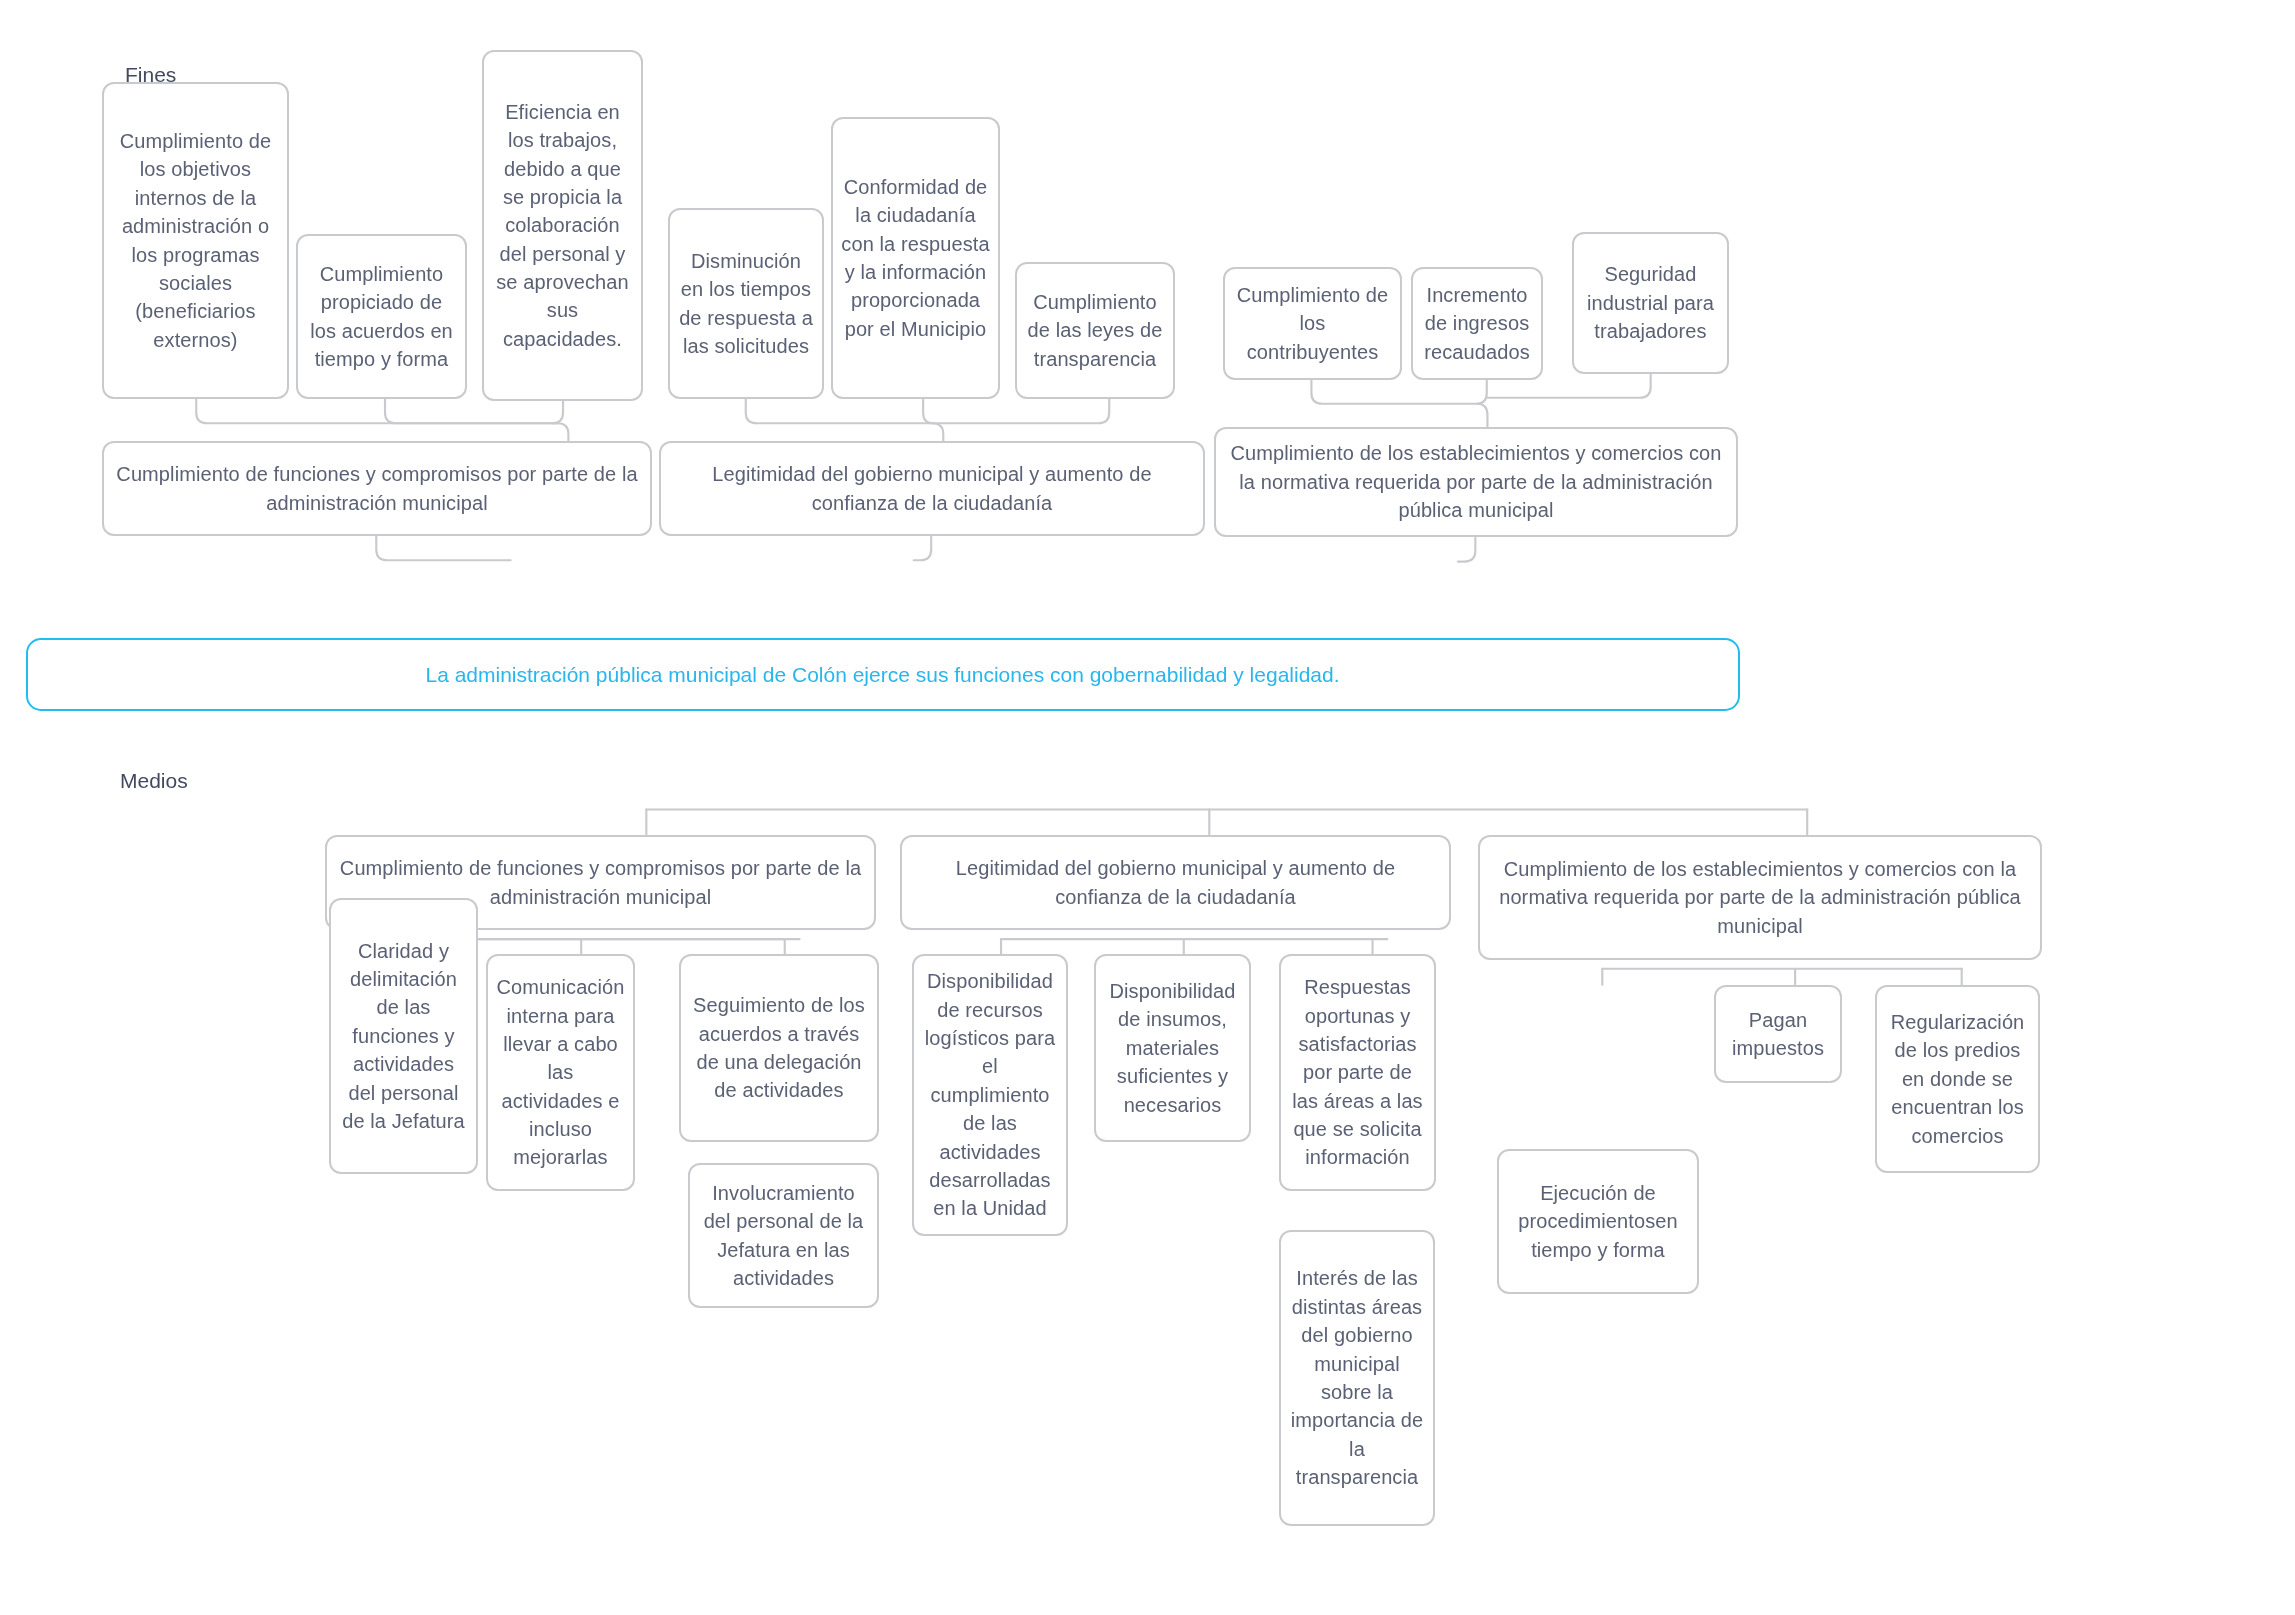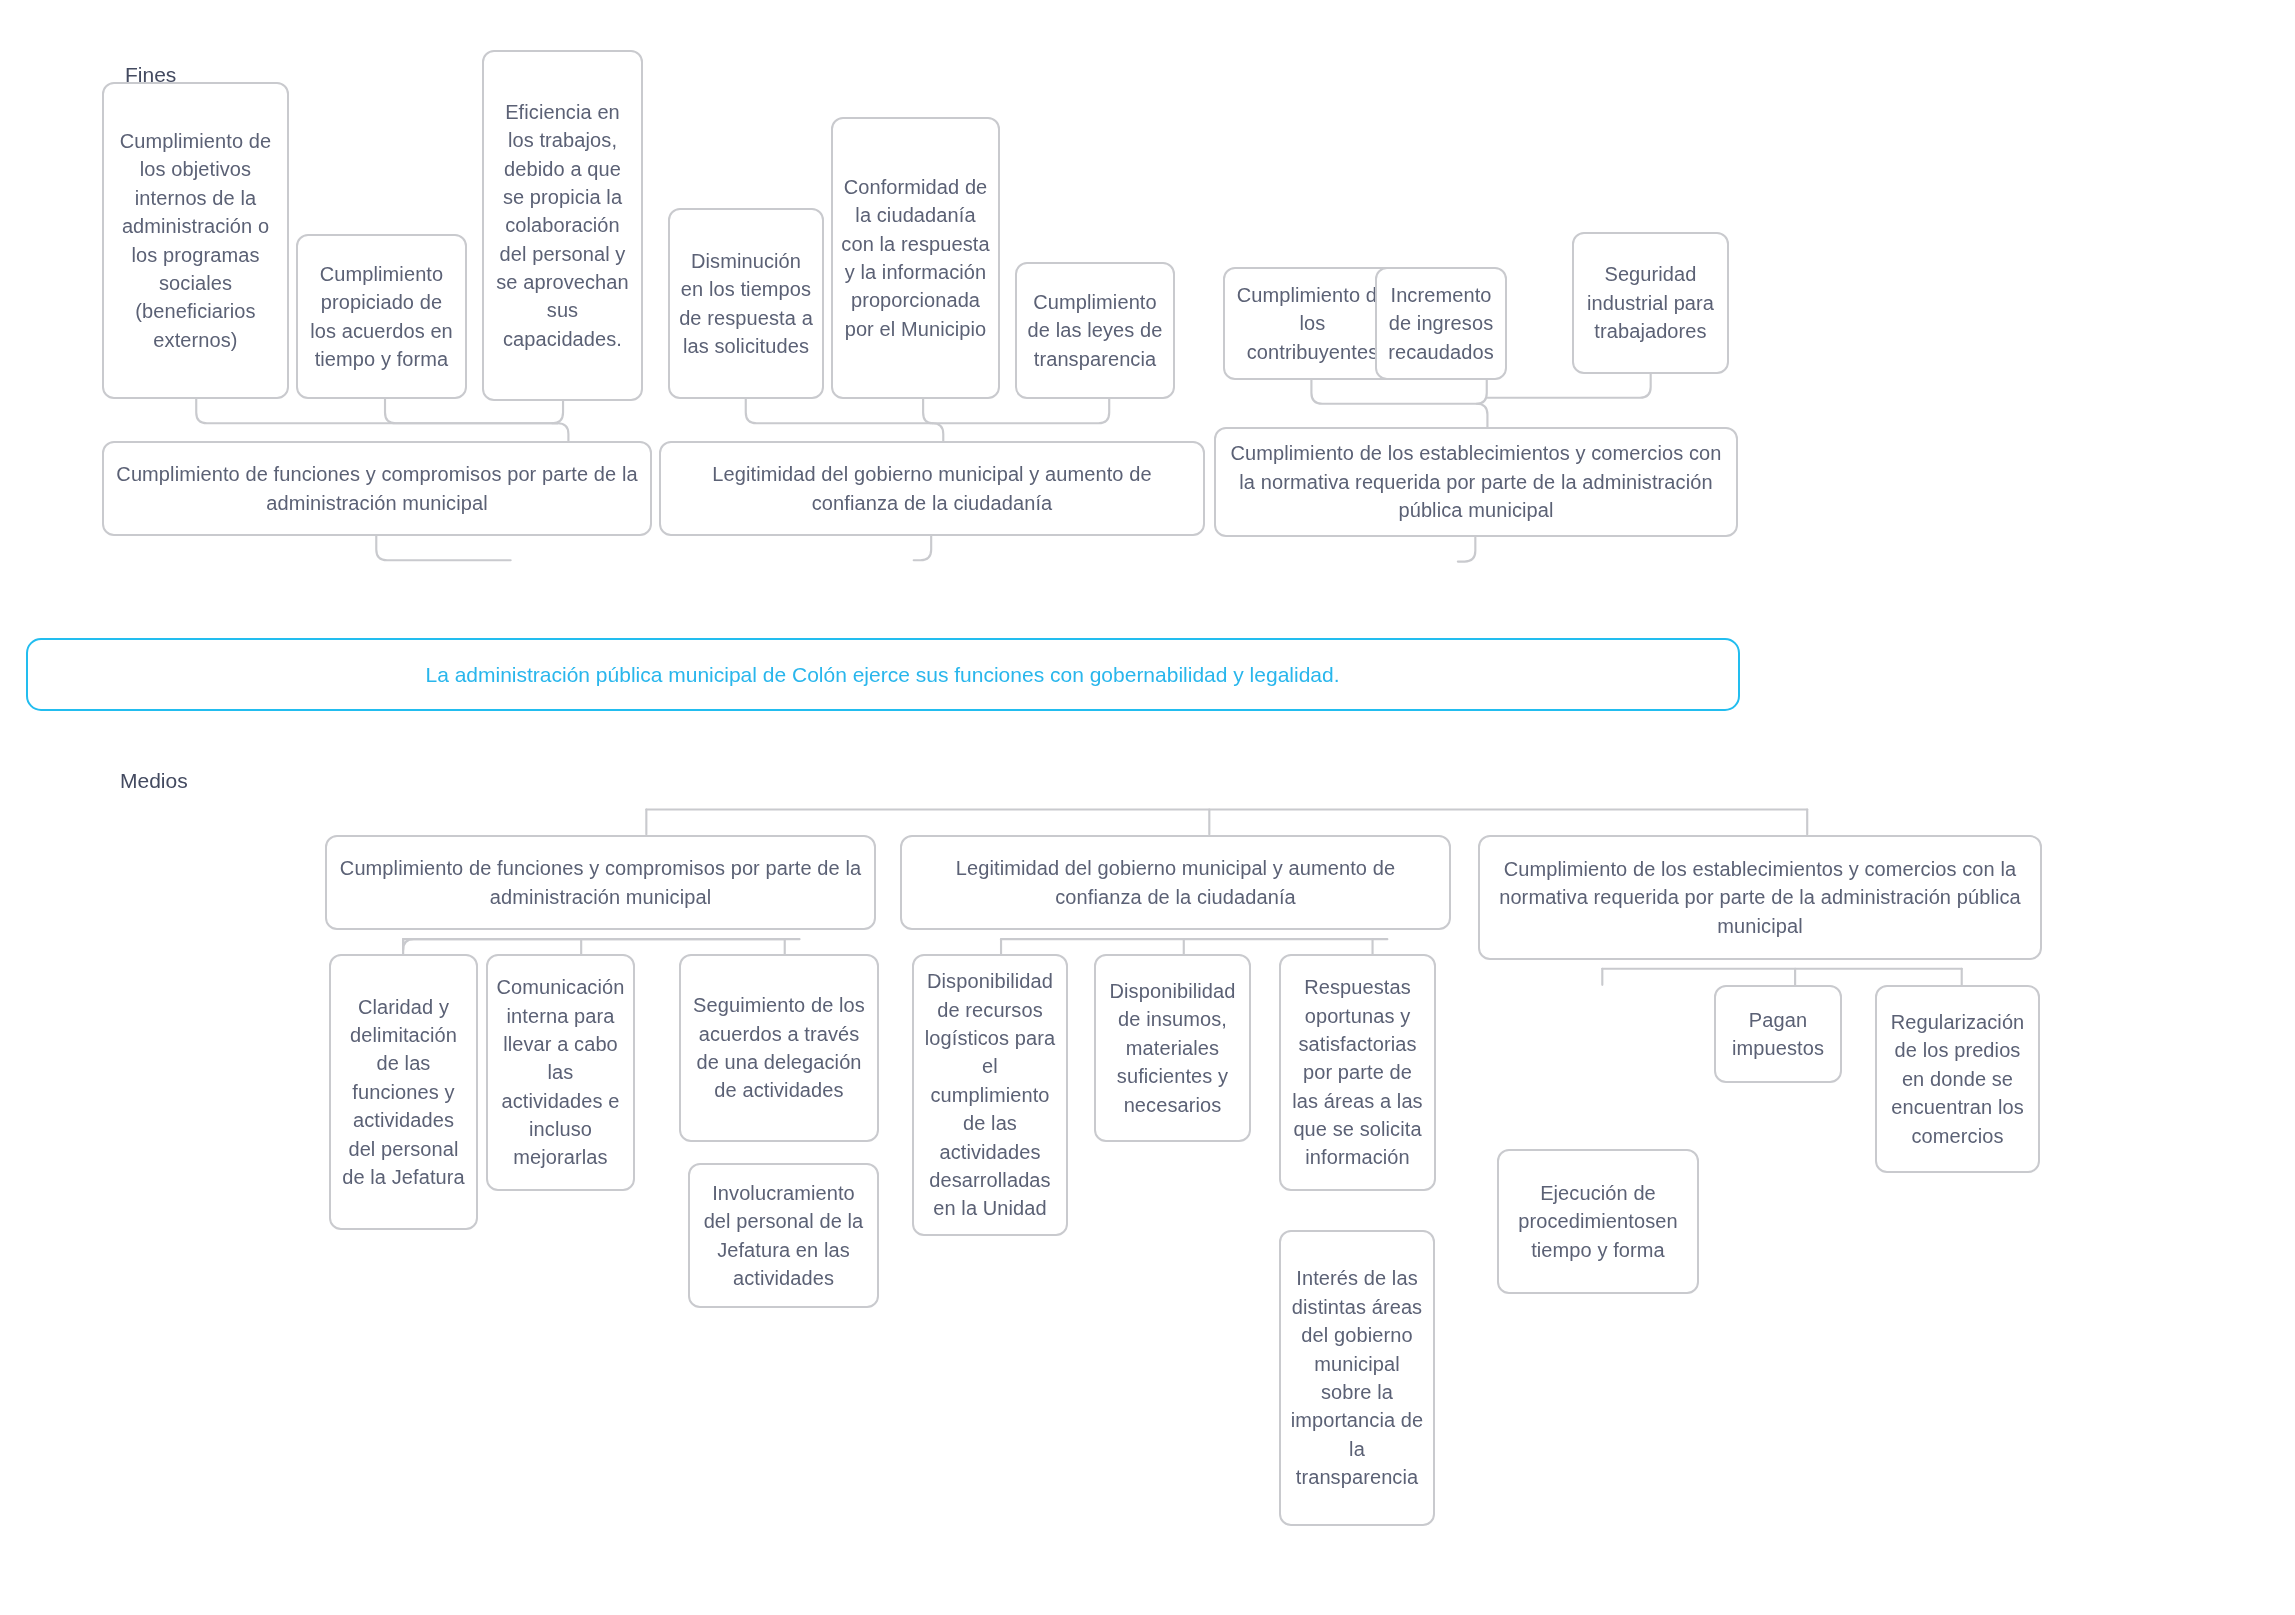--- a/index.html
+++ b/index.html
@@ -151,21 +151,21 @@
   </div>
 
   <div class="node" style="left:1015px; top:262px; width:160px; height:137px;">
     <span>Cumplimiento de las leyes de transparencia</span>
   </div>
 
   <div class="node" style="left:1223px; top:267px; width:179px; height:113px;">
     <span>Cumplimiento de los contribuyentes</span>
   </div>
 
-  <div class="node" style="left:1375px; top:267px; width:132px; height:113px;">
+  <div class="node" style="left:1411px; top:267px; width:132px; height:113px;">
     <span>Incremento de ingresos recaudados</span>
   </div>
 
   <div class="node" style="left:1572px; top:232px; width:157px; height:142px;">
     <span>Seguridad industrial para trabajadores</span>
   </div>
 
   <div class="node" style="left:102px; top:441px; width:550px; height:95px;">
     <span>Cumplimiento de funciones y compromisos por parte de la administración municipal</span>
   </div>
@@ -187,21 +187,21 @@
   </div>
 
   <div class="node" style="left:900px; top:835px; width:551px; height:95px;">
     <span>Legitimidad del gobierno municipal y aumento de confianza de la ciudadanía</span>
   </div>
 
   <div class="node" style="left:1478px; top:835px; width:564px; height:125px;">
     <span>Cumplimiento de los establecimientos y comercios con la normativa requerida por parte de la administración pública municipal</span>
   </div>
 
-  <div class="node" style="left:329px; top:954px; width:149px; height:276px;">
+  <div class="node" style="left:329px; top:898px; width:149px; height:276px;">
     <span>Claridad y delimitación de las funciones y actividades del personal de la Jefatura</span>
   </div>
 
   <div class="node" style="left:486px; top:954px; width:149px; height:237px;">
     <span>Comunicación interna para llevar a cabo las actividades e incluso mejorarlas</span>
   </div>
 
   <div class="node" style="left:679px; top:954px; width:200px; height:188px;">
     <span>Seguimiento de los acuerdos a través de una delegación de actividades</span>
   </div>

